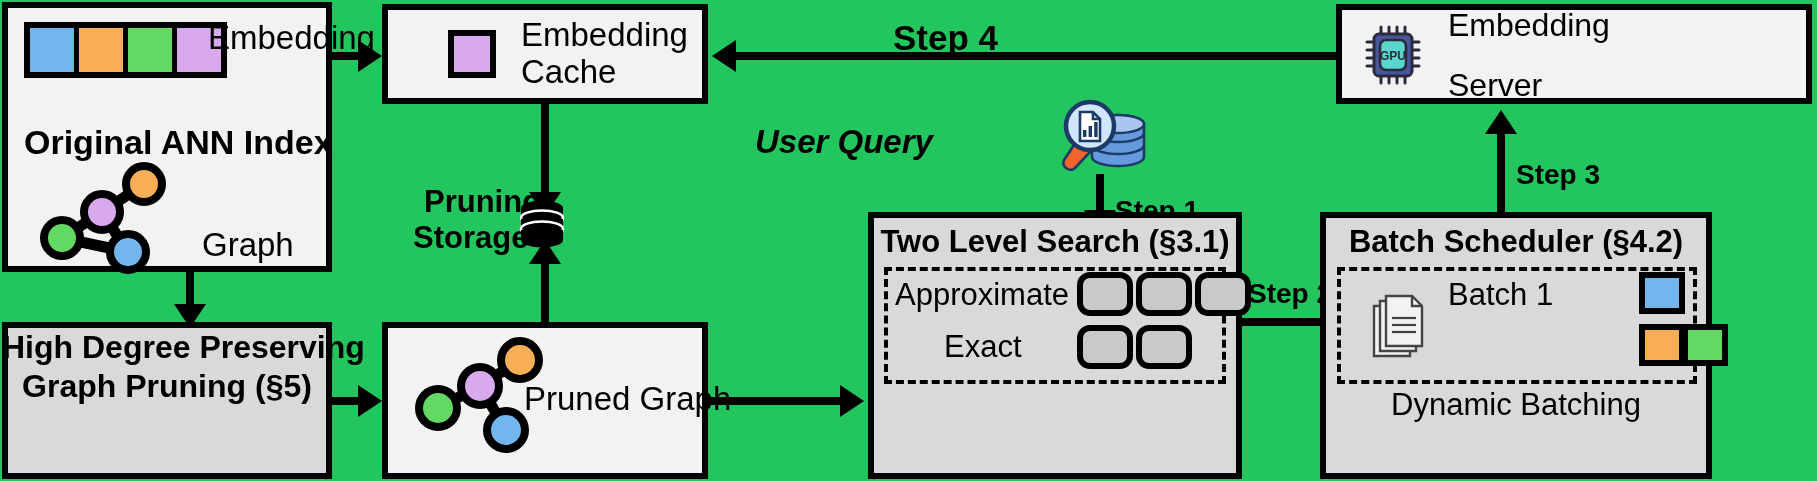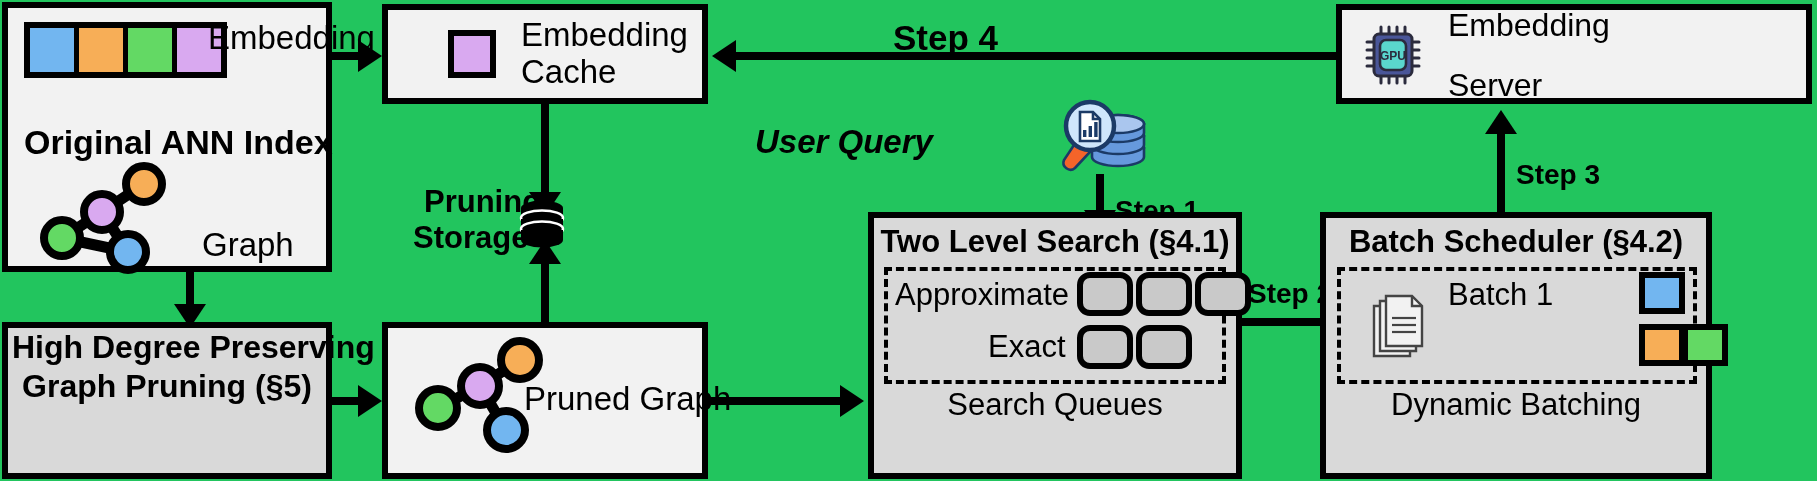--- a/index.html
+++ b/index.html
@@ -131,21 +131,21 @@
     <circle cx="94" cy="84" r="18" fill="#72b6f0" stroke="#000" stroke-width="8"></circle>
   </svg>
 
   <div class="label" style="left:202px; top:227px; font-size:33px;">Graph</div>
 
   <div class="ln" style="left:186px; top:272px; width:8px; height:34px;"></div>
   <div class="arrowhead ah-down" style="left:174px; top:304px;"></div>
 
   <div class="box gray" style="left:2px; top:322px; width:330px; height:157px;">
   </div>
-  <div class="label bold ctr" style="left:12px; top:330px; width:330px; font-size:32px;text-align:right;">High Degree Preserving</div>
+  <div class="label bold ctr" style="left:2px; top:330px; width:330px; font-size:32px;text-align:right;">High Degree Preserving</div>
   <div class="label bold ctr" style="left:2px; top:369px; width:330px; font-size:32px;">Graph Pruning (§5)</div>
 
   <div class="ln" style="left:332px; top:397px; width:28px; height:8px;"></div>
   <div class="arrowhead ah-right" style="left:358px; top:385px;"></div>
 
   <div class="box" style="left:382px; top:322px; width:326px; height:157px;">
   </div>
 
   <svg style="position:absolute; left:408px; top:340px;" width="145" height="120" viewBox="0 0 145 120">
     <g stroke="#000" stroke-width="11" stroke-linecap="round">
@@ -217,38 +217,37 @@
       <rect x="34.2" y="24" width="3.4" height="15"></rect>
     </g>
   </svg>
 
   <div class="ln" style="left:1096px; top:174px; width:8px; height:40px;"></div>
   <div class="arrowhead ah-down" style="left:1084px; top:210px;"></div>
   <div class="label bold" style="left:1115px; top:166px; font-size:28px;margin-top:29px;">Step 1</div>
 
   <div class="box gray" style="left:868px; top:212px; width:374px; height:267px;">
   </div>
-  <div class="label bold ctr" style="left:868px; top:225px; width:374px; font-size:31px;">Two Level Search (§4.1)</div>
+  <div class="label bold ctr" style="left:868px; top:225px; width:374px; font-size:31px;">Two Level Search (§3.1)</div>
 
   <div class="dashed" style="left:884px; top:267px; width:342px; height:117px;"></div>
 
   <div class="label" style="left:895px; top:278px; font-size:31px;">Approximate</div>
   <div class="slot-row" style="left:1077px; top:272px;">
     <div class="slot"></div>
     <div class="slot"></div>
     <div class="slot"></div>
   </div>
 
-  <div class="label" style="left:988px; top:330px; font-size:31px;text-align:center;">Exact</div>
+  <div class="label" style="left:944px; top:330px; font-size:31px;text-align:center;">Exact</div>
   <div class="slot-row" style="left:1077px; top:325px;">
     <div class="slot"></div>
     <div class="slot"></div>
   </div>
 
-  <div class="label ctr" style="left:868px; top:388px; width:374px; font-size:31px;">Search Queues</div>
 
   <div class="ln" style="left:708px; top:397px; width:134px; height:8px;"></div>
   <div class="arrowhead ah-right" style="left:840px; top:385px;"></div>
 
   <div class="ln" style="left:1242px; top:318px; width:92px; height:8px;"></div>
   <div class="arrowhead ah-right" style="left:1330px; top:306px;"></div>
   <div class="label bold" style="left:1248px; top:278px; font-size:28px;">Step 2</div>
 
   <div class="box gray" style="left:1320px; top:212px; width:392px; height:267px;">
   </div>

